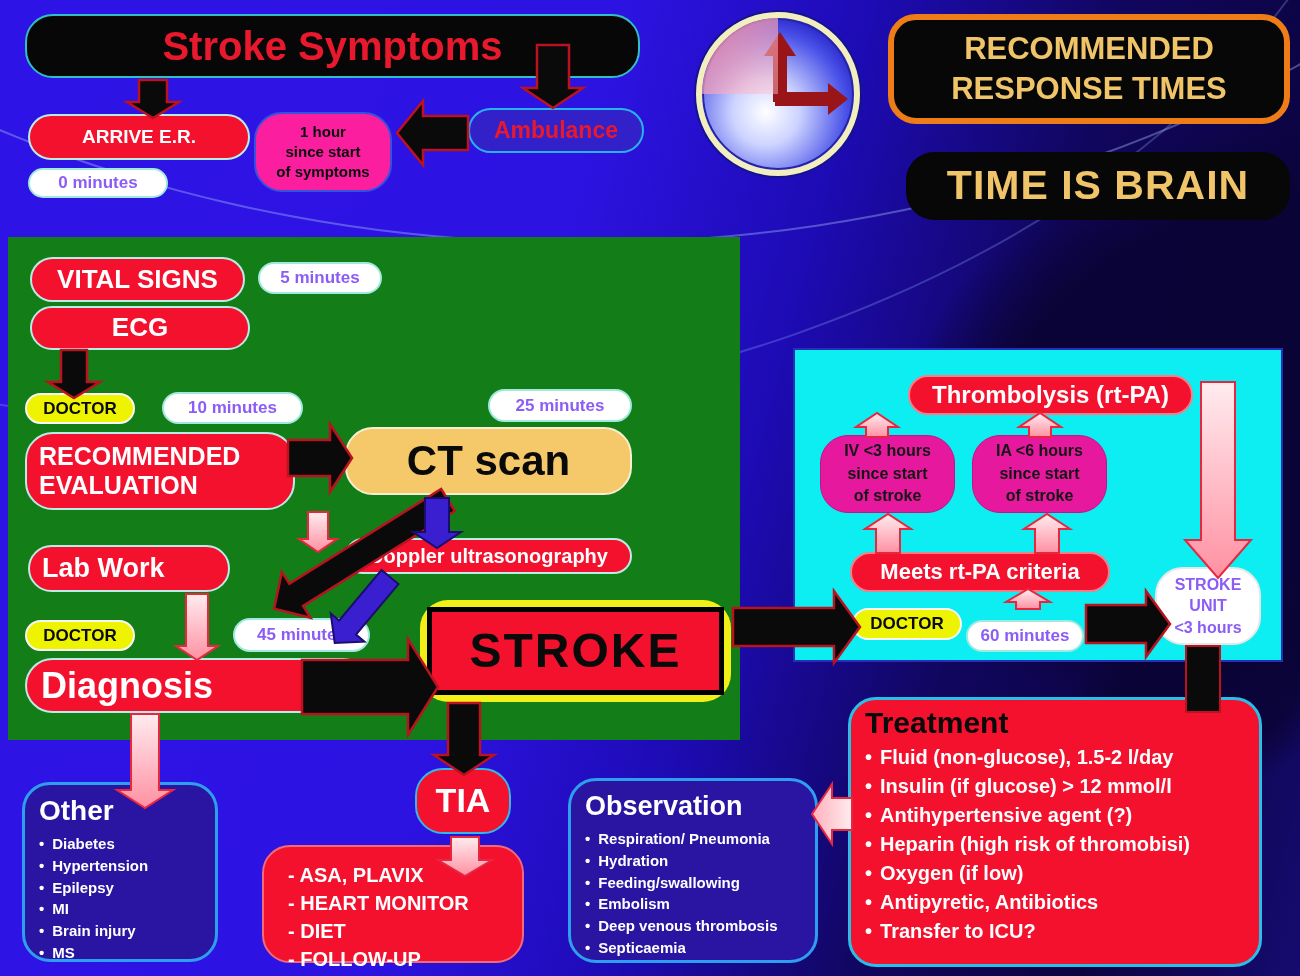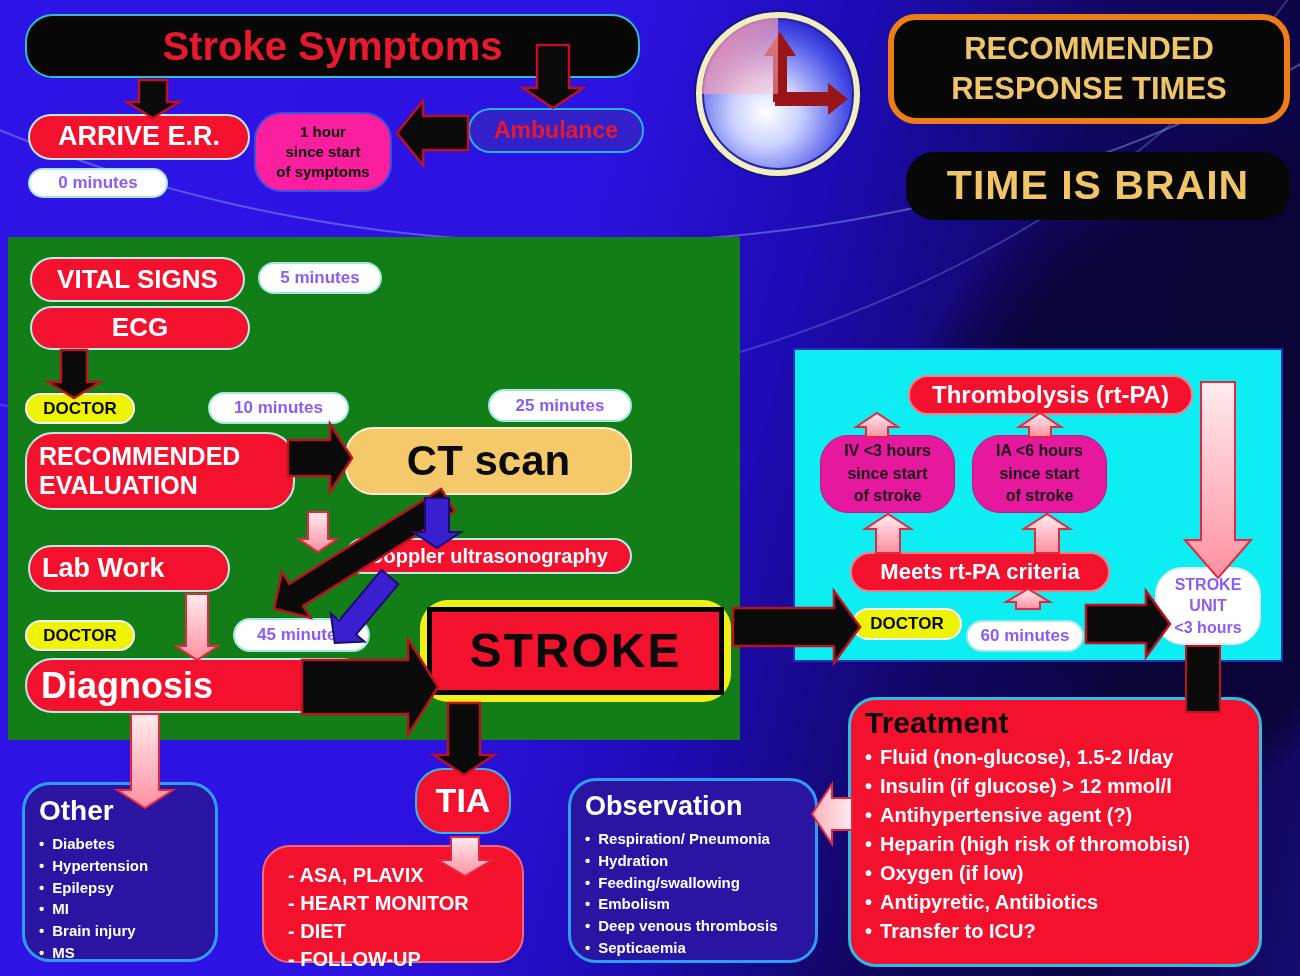--- a/index.html
+++ b/index.html
@@ -68,21 +68,21 @@
 
   <div class="bx blackbx ml" style="left:888px;top:14px;width:402px;height:110px;border:6px solid #ee7d18;font-size:31px;line-height:1.3;">
     <span class="ml">RECOMMENDED
 RESPONSE TIMES</span>
   </div>
 
   <div class="bx blackbx" style="left:906px;top:152px;width:384px;height:68px;font-size:41px;letter-spacing:1px;">
     <span>TIME IS BRAIN</span>
   </div>
 
-  <div class="bx redbx" style="left:28px;top:114px;width:222px;height:46px;font-size:27px;">
+  <div class="bx redbx" style="left:28px;top:114px;width:222px;height:46px;font-size:19px;">
     <span>ARRIVE E.R.</span>
   </div>
   <div class="bx whitebx" style="left:28px;top:168px;width:140px;height:30px;font-size:17px;">
     <span>0 minutes</span>
   </div>
   <div class="bx pinkbx ml" style="left:254px;top:112px;width:138px;height:80px;font-size:15px;line-height:1.35;">
     <span class="ml">1 hour
 since start
 of symptoms</span>
   </div>
@@ -95,21 +95,21 @@
   </div>
   <div class="bx whitebx" style="left:258px;top:262px;width:124px;height:32px;font-size:17px;">
     <span>5 minutes</span>
   </div>
   <div class="bx redbx" style="left:30px;top:306px;width:220px;height:44px;font-size:26px;">
     <span>ECG</span>
   </div>
   <div class="bx yellowbx" style="left:25px;top:393px;width:110px;height:31px;font-size:17px;">
     <span>DOCTOR</span>
   </div>
-  <div class="bx whitebx" style="left:162px;top:392px;width:141px;height:32px;font-size:17px;margin-left:46px;">
+  <div class="bx whitebx" style="left:162px;top:392px;width:141px;height:32px;font-size:17px;">
     <span>10 minutes</span>
   </div>
   <div class="bx whitebx" style="left:488px;top:389px;width:144px;height:33px;font-size:17px;">
     <span>25 minutes</span>
   </div>
   <div class="bx redbx" style="left:25px;top:432px;width:270px;height:78px;font-size:25px;justify-content:flex-start;padding-left:12px;text-align:left;">
     <span>RECOMMENDED EVALUATION</span>
   </div>
   <div class="bx" style="left:345px;top:427px;width:287px;height:68px;background:#f5c86a;border:2px solid #f6eed2;color:#0a0a0a;font-size:42px;">
     <span>CT scan</span>

